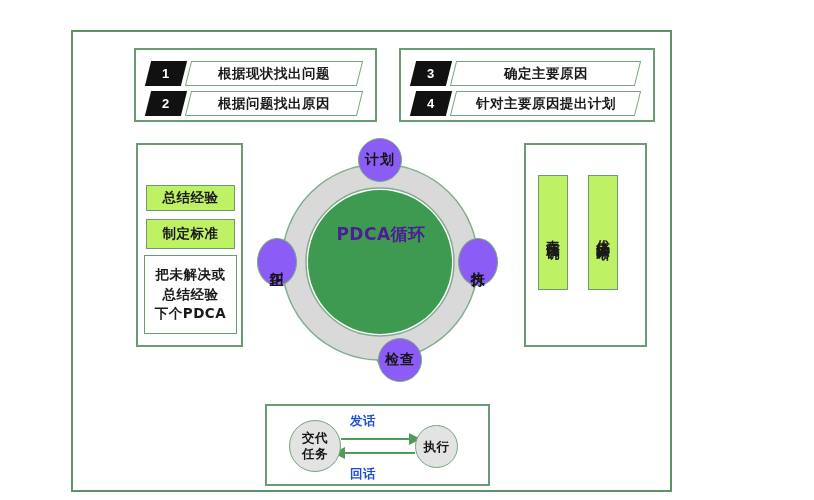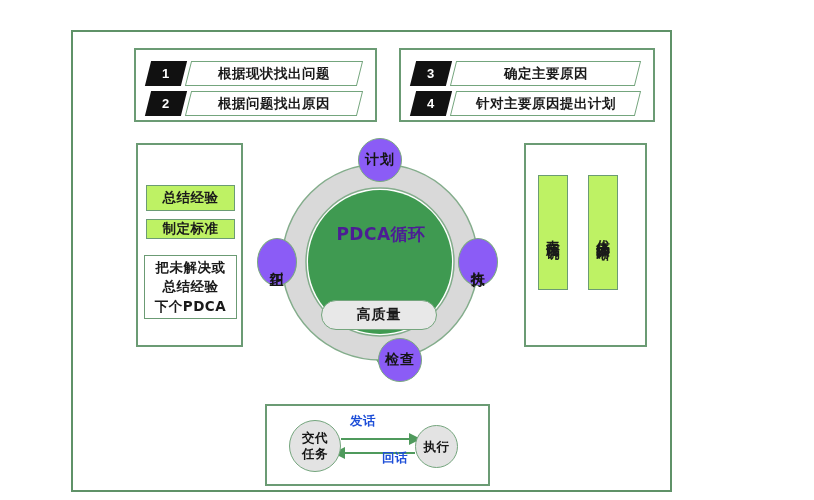--- a/index.html
+++ b/index.html
@@ -108,22 +108,22 @@
     line-height: 1.45;
   }
   .chip-vert {
     writing-mode: vertical-rl;
     text-orientation: upright;
     letter-spacing: 2px;
     line-height: 1.1;
   }
 
   #chip-left-1 { left: 8px;  top: 40px;  width: 89px; height: 26px; }
-  #chip-left-2 { left: 8px;  top: 74px;  width: 89px; height: 20px; }
-  #chip-left-3 { left: 6px;  top: 110px; width: 93px; height: 64px; }
+  #chip-left-2 { left: 8px;  top: 74px;  width: 89px; height: 30px; }
+  #chip-left-3 { left: 6px;  top: 110px; width: 93px; height: 79px; }
 
   #chip-right-1 { left: 12px; top: 30px; width: 30px; height: 115px; }
   #chip-right-2 { left: 62px; top: 30px; width: 30px; height: 115px; }
 
   
   #cycle {
     position: absolute;
     left: 252px; top: 134px;
     width: 277px; height: 262px;
   }
@@ -198,21 +198,21 @@
   }
   #b-circle-left  { left: 22px; top: 14px; width: 52px; height: 52px; }
   #b-circle-right { left: 148px; top: 19px; width: 43px; height: 43px; }
 
   .b-arrow-label {
     position: absolute;
     font-size: 12.5px; font-weight: bold; color: #1d4ed8;
     letter-spacing: 0.5px;
   }
   #b-label-top  { left: 83px; top: 7px; }
-  #b-label-bot  { left: 83px; top: 44px; margin-left: 32px; }
+  #b-label-bot  { left: 83px; top: 60px; }
 
   .b-svg { position: absolute; left: 0; top: 0; }
 </style>
 </head>
 <body>
 
 <div id="stage">
 
   <div class="outer-frame"></div>
 
@@ -295,23 +295,20 @@
       <circle cx="128" cy="128" r="98" fill="#d9d9d9" stroke="#84ad8c" stroke-width="1.5"></circle>
       <circle cx="128" cy="128" r="74" fill="#ffffff" stroke="#84ad8c" stroke-width="1.5"></circle>
 
       <circle cx="128" cy="128" r="72" fill="#3f9a51"></circle>
     </svg>
 
     <div id="center-text">
       <div>PDCA循环</div>
     </div>
 
-    <div id="quality-pill">
-      <span>高质量</span>
-    </div>
 
     <div class="node-label" id="node-plan">
       <span>计划</span>
     </div>
     <div class="node-label node-vert" id="node-do">
       <span>执行</span>
     </div>
     <div class="node-label" id="node-check">
       <span>检查</span>
     </div>

